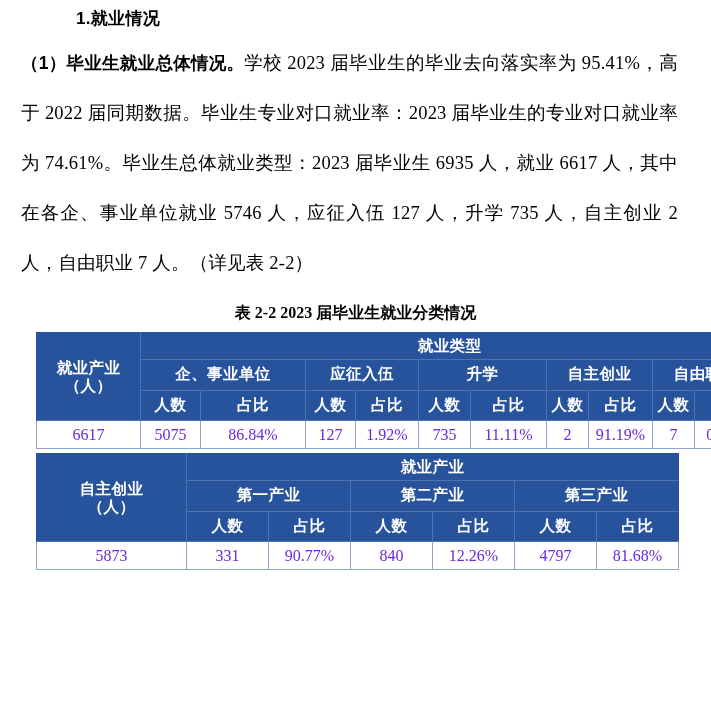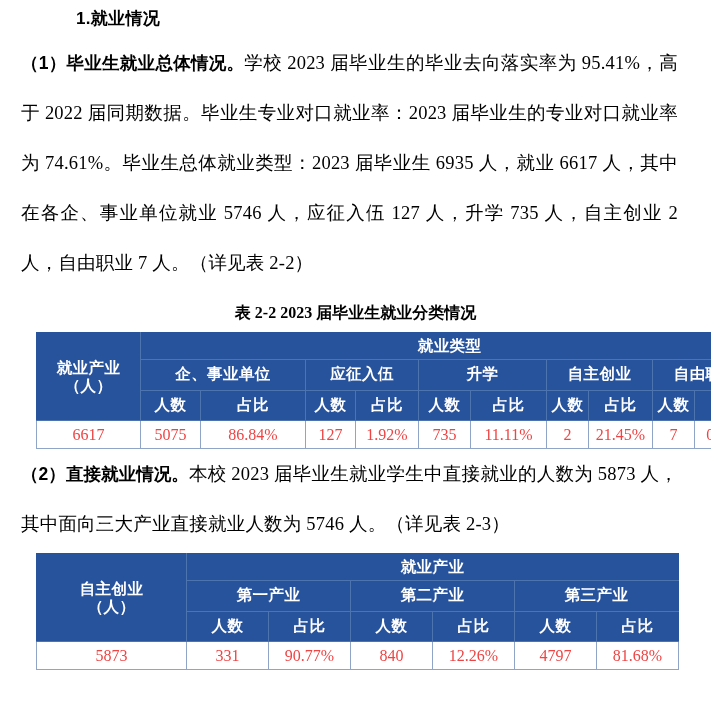--- a/index.html
+++ b/index.html
@@ -85,21 +85,21 @@
     font-weight: bold;
     font-size: 15.5px;
     border-color: #4e74b0;
     letter-spacing: 0.4px;
   }
   table.data th.outer-left { border-left-color: #27529C; }
   table.data th.outer-right { border-right-color: #27529C; }
   table.data th.outer-top { border-top-color: #27529C; }
   table.data td {
     background: #ffffff;
-    color: #ef4444;
+    color: #6d28d9;
     font-family: "Liberation Serif", "DejaVu Serif", serif;
     font-size: 16px;
     height: 27px;
     border-color: #8fa4c6;
   }
   .r-group { height: 26px; }
   .r-cat   { height: 31px; }
   .r-sub   { height: 30px; }
   .th-stack { height: 87px; line-height: 1.18; }
   .th-stack .l2 { display: block; }
@@ -163,31 +163,28 @@
       <tbody>
         <tr>
           <td>6617</td>
           <td>5075</td>
           <td>86.84%</td>
           <td>127</td>
           <td>1.92%</td>
           <td>735</td>
           <td>11.11%</td>
           <td>2</td>
-          <td>21.45%</td>
+          <td>91.19%</td>
           <td>7</td>
           <td>0.11%</td>
         </tr>
       </tbody>
     </table>
   </div>
 
-  <p class="para">
-    <span class="lead">（2）直接就业情况。</span><span>本校 2023 届毕业生就业学生中直接就业的人数为 5873 人，其中面向三大产业直接就业人数为 5746 人。（详见表 2-3）</span>
-  </p>
 
 
   <div class="tbl-wrap">
     <table class="data">
       <colgroup>
         <col style="width:150px">
         <col style="width:82px">
           <col style="width:82px">
         <col style="width:82px">
           <col style="width:82px">

